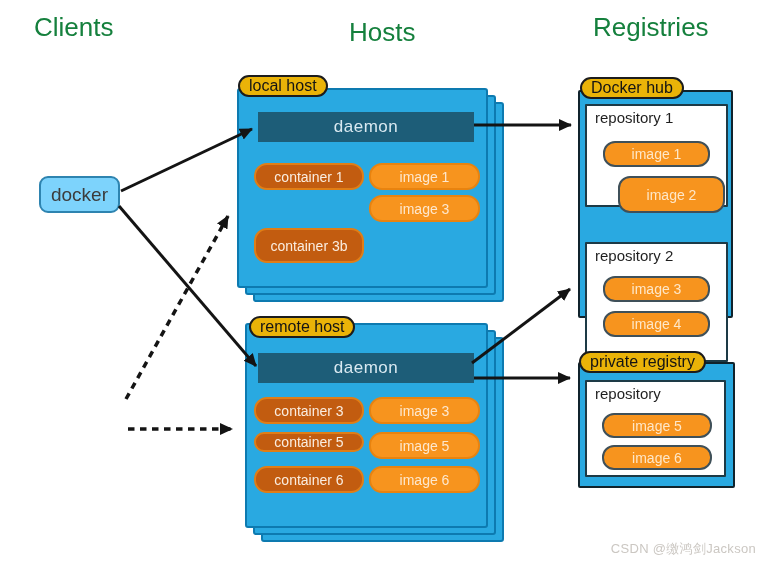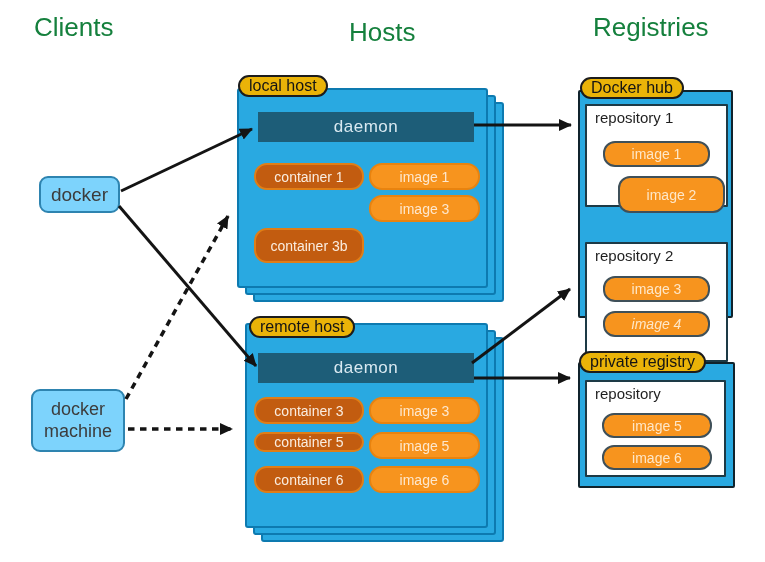--- a/index.html
+++ b/index.html
@@ -77,21 +77,20 @@
 </head>
 <body>
 
 <div class="stage">
 
   <div class="hdr" style="left:34px;top:12px;">Clients</div>
   <div class="hdr" style="left:593px;top:12px;">Registries</div>
   <div class="hdr" style="left:349px;top:17px;">Hosts</div>
 
   <div class="client-box" style="left:39px;top:176px;width:81px;height:37px;font-size:19px;">docker</div>
-  <div class="client-box" style="left:31px;top:389px;width:94px;height:63px;font-size:18px;padding:2px 6px;">docker machine</div>
 
   <div class="host-stack" style="left:237px;top:88px;width:251px;height:200px;">
     <div class="host-layer" style="left:16px;top:14px;z-index:1;"></div>
     <div class="host-layer" style="left:8px;top:7px;z-index:2;"></div>
     <div class="host-layer" style="left:0;top:0;z-index:3;"></div>
   </div>
   <div class="tag" style="left:238px;top:75px;">local host</div>
   <div class="daemon" style="left:258px;top:112px;width:216px;height:30px;">daemon</div>
   <div class="pill container" style="left:254px;top:163px;width:110px;height:27px;">container 1</div>
   <div class="pill container" style="left:254px;top:228px;width:110px;height:35px;">container 3b</div>
@@ -115,21 +114,21 @@
   <div class="reg-outer" style="left:578px;top:90px;width:155px;height:228px;"></div>
   <div class="tag" style="left:580px;top:77px;">Docker hub</div>
   <div class="reg-inner" style="left:585px;top:104px;width:143px;height:103px;">
     <div class="reg-title">repository 1</div>
     <div class="reg-pill" style="left:16px;top:35px;width:107px;height:26px;">image 1</div>
     <div class="reg-pill" style="left:31px;top:70px;width:107px;height:37px;">image 2</div>
   </div>
   <div class="reg-inner" style="left:585px;top:211px;width:143px;height:120px;margin-top:31px;">
     <div class="reg-title">repository 2</div>
     <div class="reg-pill" style="left:16px;top:32px;width:107px;height:26px;">image 3</div>
-    <div class="reg-pill" style="left:16px;top:67px;width:107px;height:26px;font-style:italic;">image 4</div>
+    <div class="reg-pill" style="left:16px;top:67px;width:107px;height:26px;">image 4</div>
   </div>
 
   <div class="reg-outer" style="left:578px;top:362px;width:157px;height:126px;"></div>
   <div class="tag" style="left:579px;top:351px;">private registry</div>
   <div class="reg-inner" style="left:585px;top:380px;width:141px;height:97px;padding-left:44px;">
     <div class="reg-title">repository</div>
     <div class="reg-pill" style="left:15px;top:31px;width:110px;height:25px;">image 5</div>
     <div class="reg-pill" style="left:15px;top:63px;width:110px;height:25px;">image 6</div>
   </div>
 
@@ -141,13 +140,14 @@
     </defs>
     <line class="solid" x1="121" y1="191" x2="252" y2="129" marker-end="url(#ah)"></line>
     <line class="solid" x1="119" y1="206" x2="256" y2="366" marker-end="url(#ah)"></line>
     <line class="dashed" x1="126" y1="399" x2="228" y2="216" marker-end="url(#ah)"></line>
     <line class="dashed" x1="128" y1="429" x2="232" y2="429" marker-end="url(#ah)"></line>
     <line class="solid" x1="474" y1="125" x2="571" y2="125" marker-end="url(#ah)"></line>
     <line class="solid" x1="472" y1="363" x2="570" y2="289" marker-end="url(#ah)"></line>
     <line class="solid" x1="474" y1="378" x2="570" y2="378" marker-end="url(#ah)"></line>
   </svg>
 
+  <div class="watermark">CSDN @缴鸿剑Jackson</div>
 </div>
 
 </body></html>

